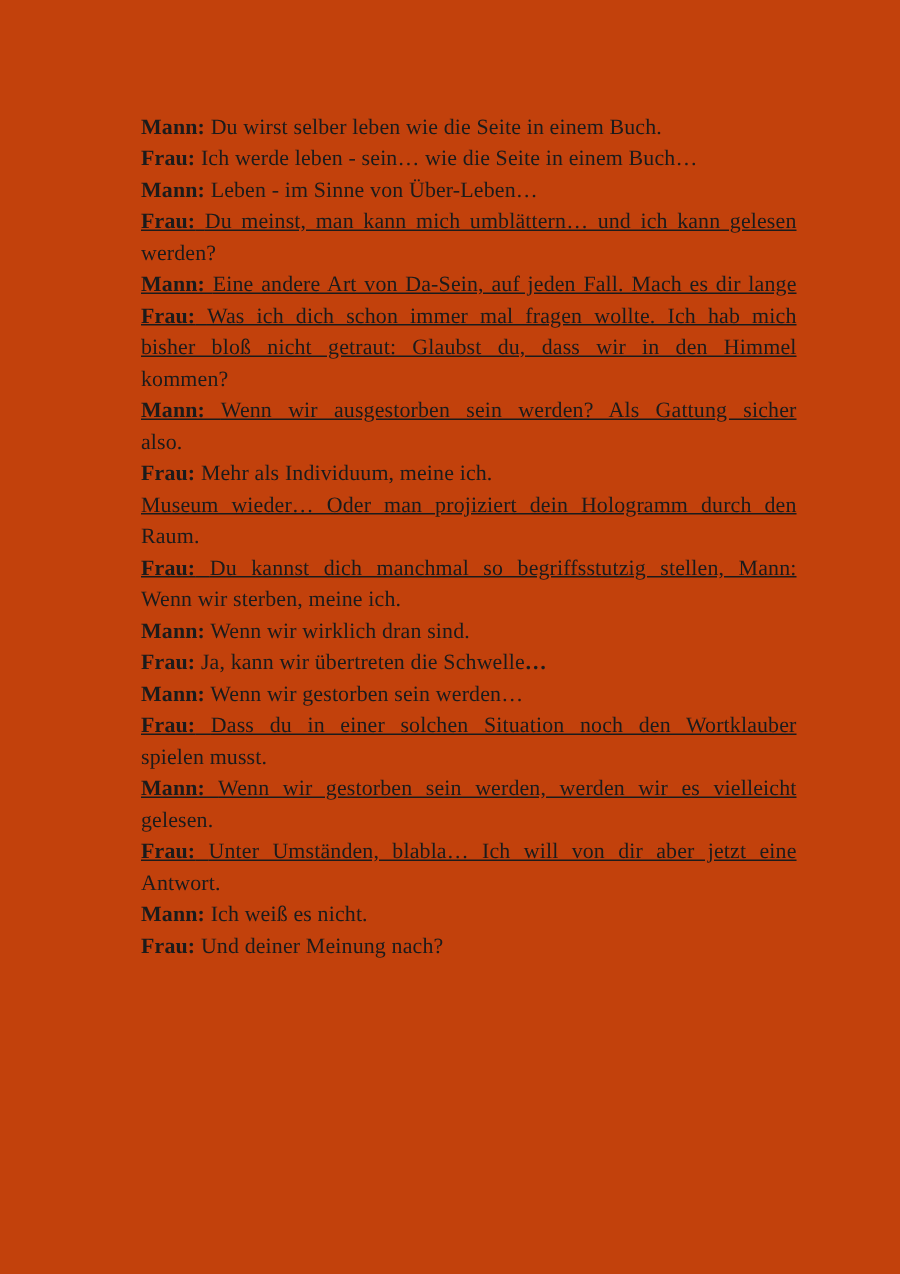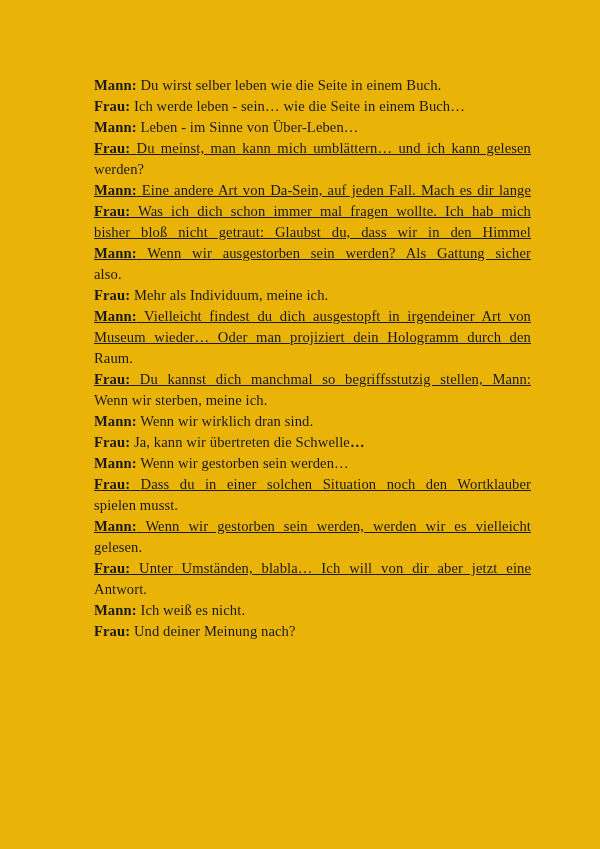--- a/index.html
+++ b/index.html
@@ -37,34 +37,34 @@
     text-justify: inter-word;
     text-decoration: underline;
   }
   .line strong {
     font-weight: bold;
   }
 </style>
 </head>
 <body>
 
-<div class="page" style="background: #eab308; color: rgb(27, 27, 27);">
+<div class="page" style="background: #c2410c; color: rgb(27, 27, 27);">
   <div class="text-block" id="dialogue-block">
       <div class="line"><strong>Mann:</strong> <span>Du wirst selber leben wie die Seite in einem Buch.</span></div>
       <div class="line"><strong>Frau:</strong> <span>Ich werde leben - sein… wie die Seite in einem Buch…</span></div>
       <div class="line"><strong>Mann:</strong> <span>Leben - im Sinne von Über-Leben…</span></div>
       <div class="line j"><strong>Frau:</strong> <span>Du meinst, man kann mich umblättern… und ich kann gelesen</span></div>
       <div class="line"><span>werden?</span></div>
       <div class="line j"><strong>Mann:</strong> <span>Eine andere Art von Da-Sein, auf jeden Fall. Mach es dir lange</span></div>
       <div class="line j"><strong>Frau:</strong> <span>Was ich dich schon immer mal fragen wollte. Ich hab mich</span></div>
       <div class="line j"><span>bisher bloß nicht getraut: Glaubst du, dass wir in den Himmel</span></div>
+      <div class="line"><span>kommen?</span></div>
       <div class="line j"><strong>Mann:</strong> <span>Wenn wir ausgestorben sein werden? Als Gattung sicher</span></div>
       <div class="line"><span>also.</span></div>
       <div class="line"><strong>Frau:</strong> <span>Mehr als Individuum, meine ich.</span></div>
-      <div class="line j"><strong>Mann:</strong> <span>Vielleicht findest du dich ausgestopft in irgendeiner Art von</span></div>
       <div class="line j"><span>Museum wieder… Oder man projiziert dein Hologramm durch den</span></div>
       <div class="line"><span>Raum.</span></div>
       <div class="line j"><strong>Frau:</strong> <span>Du kannst dich manchmal so begriffsstutzig stellen, Mann:</span></div>
       <div class="line"><span>Wenn wir sterben, meine ich.</span></div>
       <div class="line"><strong>Mann:</strong> <span>Wenn wir wirklich dran sind.</span></div>
       <div class="line"><strong>Frau:</strong> <span>Ja, kann wir übertreten die Schwelle</span><strong>…</strong></div>
       <div class="line"><strong>Mann:</strong> <span>Wenn wir gestorben sein werden…</span></div>
       <div class="line j"><strong>Frau:</strong> <span>Dass du in einer solchen Situation noch den Wortklauber</span></div>
       <div class="line"><span>spielen musst.</span></div>
       <div class="line j"><strong>Mann:</strong> <span>Wenn wir gestorben sein werden, werden wir es vielleicht</span></div>

